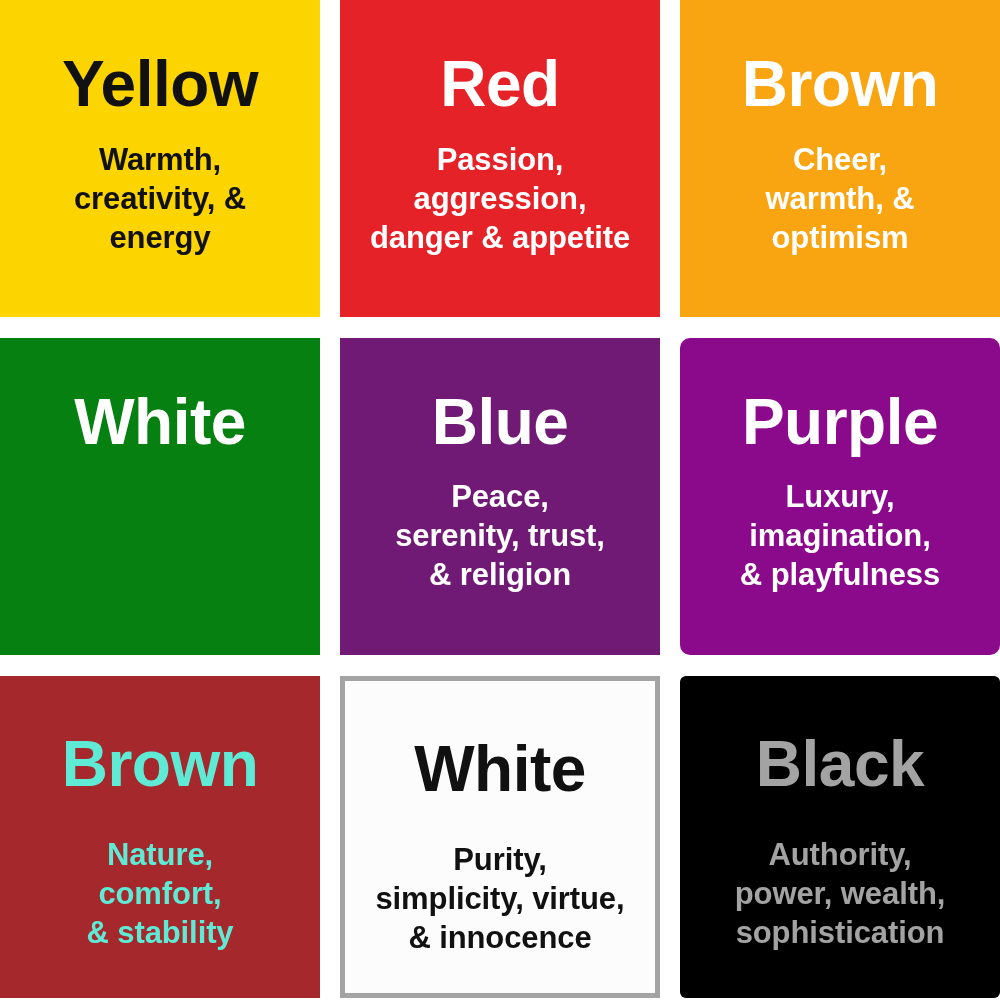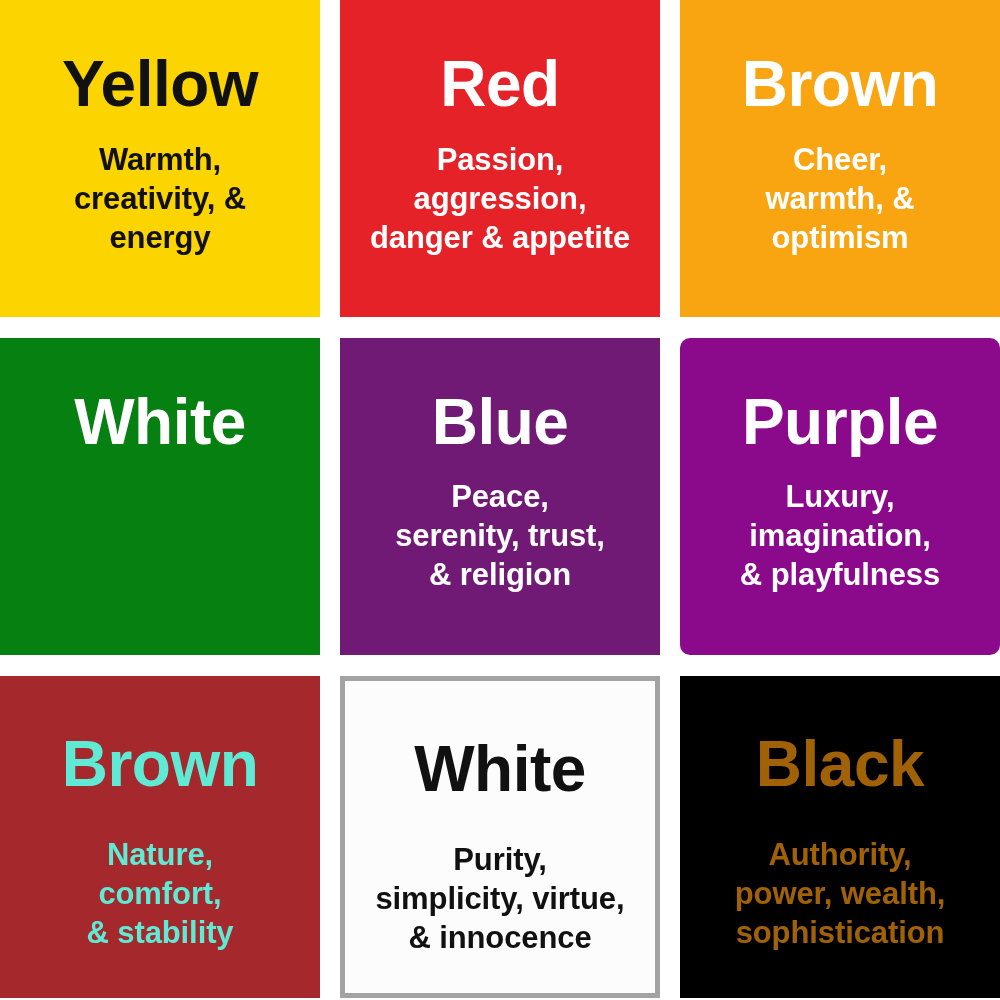--- a/index.html
+++ b/index.html
@@ -107,18 +107,18 @@
   <div class="tile row3" style="background: rgb(165, 40, 44); color: #5eead4;">
     <div class="tile-title">Brown</div>
     <div class="tile-desc">Nature,<br>comfort,<br>&amp; stability</div>
   </div>
 
   <div class="tile row3 bordered" style="background: rgb(252, 252, 252); color: rgb(17, 17, 17);">
     <div class="tile-title">White</div>
     <div class="tile-desc">Purity,<br>simplicity, virtue,<br>&amp; innocence</div>
   </div>
 
-  <div class="tile row3" style="background: rgb(0, 0, 0); color: #a16207;">
+  <div class="tile row3" style="background: rgb(0, 0, 0); color: #a3a3a3; border-radius: 6px;">
     <div class="tile-title">Black</div>
     <div class="tile-desc">Authority,<br>power, wealth,<br>sophistication</div>
   </div>
 
 </div>
 
 </body></html>

